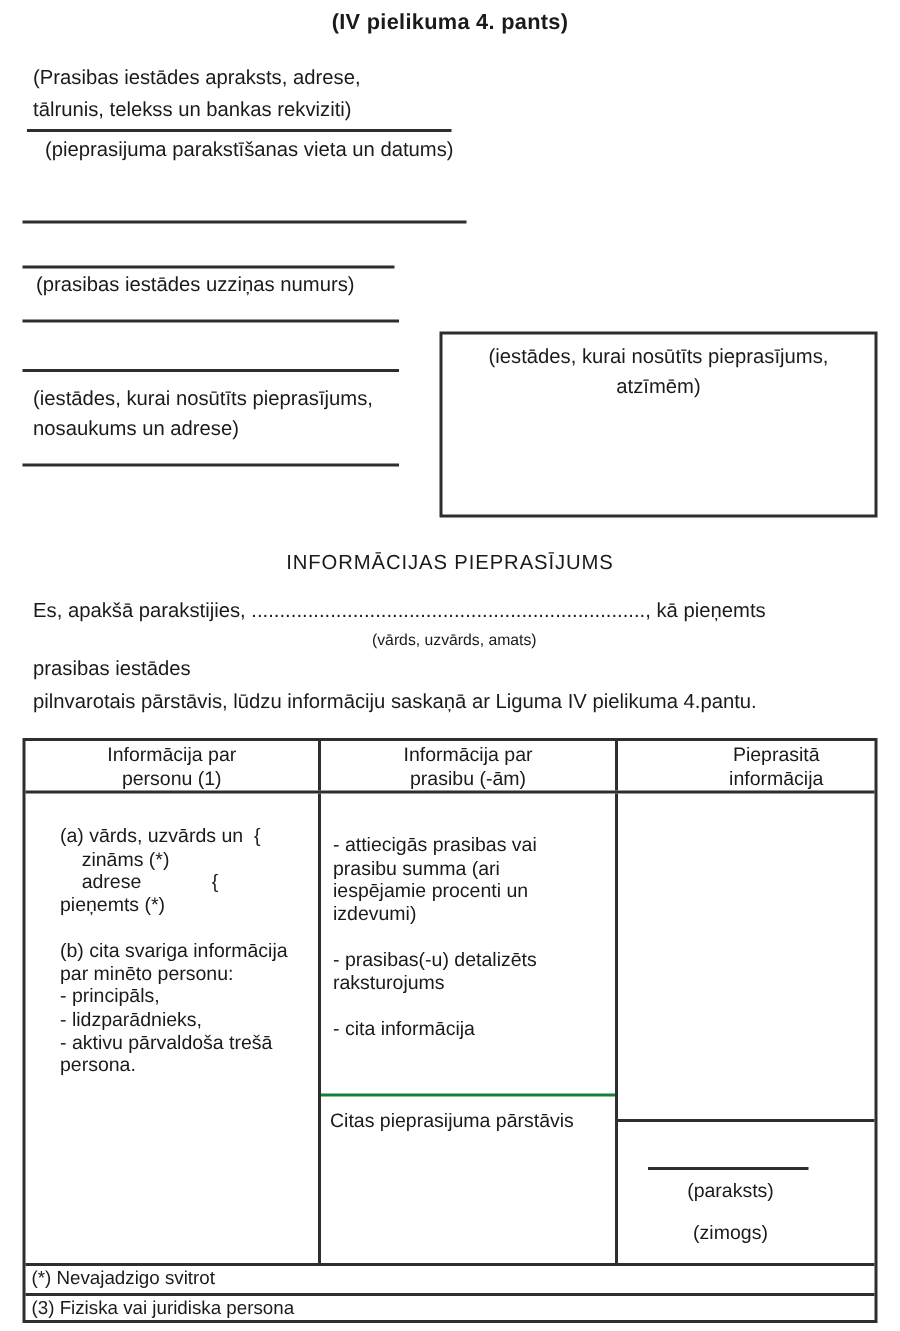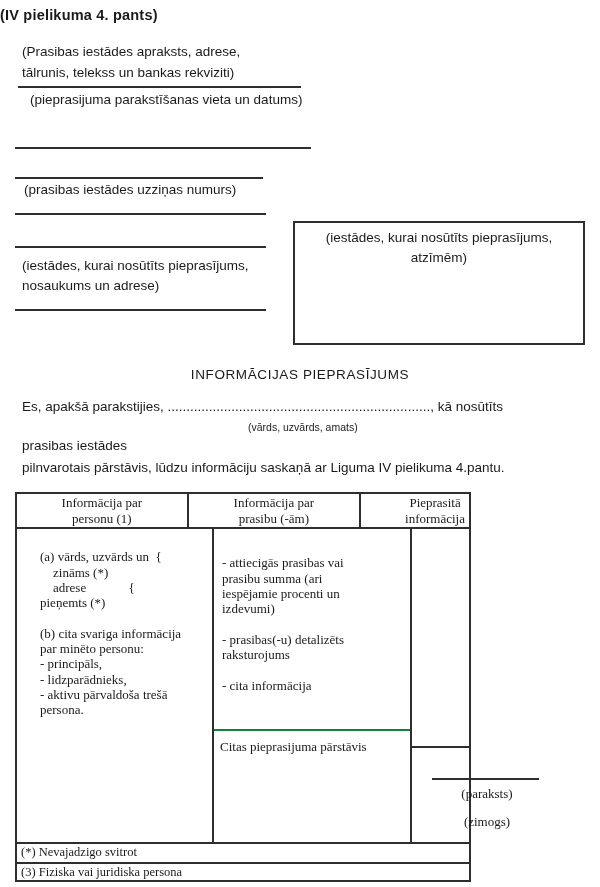--- a/index.html
+++ b/index.html
@@ -4,21 +4,21 @@
 <style>
   * { margin:0; padding:0; box-sizing:border-box; }
   html,body { background:#ffffff; }
   .page {
     position:relative; width:600px; height:887px; background:#ffffff;
     font-family:"Liberation Sans", sans-serif; color:#1a1a1a; overflow:hidden;
   }
   .ml { white-space:pre-wrap; }
   .cap { font-size:13.5px; }
 
-  .title { position:absolute; top:7px; left:0; width:100%; 
+  .title { position:absolute; top:7px; left:0; width:100%; text-align:center;
            font-weight:700; font-size:14.5px; letter-spacing:.2px; }
 
   .sender-cap { position:absolute; top:41px; left:22px; line-height:1.58; }
 
   .fill-line { position:absolute; height:0; border-top:2px solid #2e2e2e; }
   .fl1 { top:86px;  left:18px; width:283px; }
   .placedate-cap { position:absolute; top:92px; left:30px; }
   .fl2 { top:147px; left:15px; width:296px; }
   .fl3 { top:177px; left:15px; width:248px; }
   .refnum-cap { position:absolute; top:182px; left:24px; }
@@ -32,22 +32,22 @@
                padding-top:5px; line-height:1.5; }
 
   .heading { position:absolute; top:367px; left:0; width:100%; text-align:center;
              font-size:13.5px; letter-spacing:.6px; }
 
   .intro-line1 { position:absolute; top:399px; left:22px; font-size:13.5px; white-space:nowrap; }
   .under-dots  { position:absolute; top:421px; left:248px; font-size:10.5px; }
   .intro-line2 { position:absolute; top:438px; left:22px; font-size:13.5px; }
   .intro-line3 { position:absolute; top:460px; left:22px; font-size:13.5px; }
 
-  .main-table { position:absolute; top:492px; left:15px; width:456px;
-                border:2px solid #2e2e2e; font-size:13px;font-family:Liberation Serif, serif; }
+  .main-table { position:absolute; top:492px; left:15px; width:570px;
+                border:2px solid #2e2e2e; font-size:13px; }
   .t-header { display:flex; border-bottom:2px solid #2e2e2e; min-height:32px; }
   .th { padding:1px 4px; text-align:center; line-height:1.2; }
   .th.c1 { width:197px; border-right:2px solid #2e2e2e; }
   .th.c2 { width:198px; border-right:2px solid #2e2e2e; }
   .th.c3 { flex:1;margin-left:40px; }
 
   .t-body { display:flex; height:315px; border-bottom:2px solid #2e2e2e; }
   .bc1 { width:197px; border-right:2px solid #2e2e2e; padding:20px 6px 0 23px; line-height:1.18; }
   .bc2 { width:198px; border-right:2px solid #2e2e2e; display:flex; flex-direction:column; }
   .bc2-top { height:202px; border-bottom:2px solid #15803d; padding:26px 4px 0 8px; line-height:1.18; }
@@ -83,21 +83,21 @@
   <div class="fill-line fl5"></div>
   <div class="cap ml recipient-cap">(iestādes, kurai nosūtīts pieprasījums,
 nosaukums un adrese)</div>
   <div class="fill-line fl6"></div>
 
   <div class="stamp-box ml">(iestādes, kurai nosūtīts pieprasījums,
 atzīmēm)</div>
 
   <div class="heading">INFORMĀCIJAS PIEPRASĪJUMS</div>
 
-  <div class="intro-line1"><span>Es, apakšā parakstijies, </span><span>......................................................................</span><span>, kā nosūtīts</span></div>
+  <div class="intro-line1"><span>Es, apakšā parakstijies, </span><span>......................................................................</span><span>, kā pieņemts</span></div>
   <div class="under-dots">(vārds, uzvārds, amats)</div>
   <div class="intro-line2">prasibas iestādes</div>
   <div class="intro-line3">pilnvarotais pārstāvis, lūdzu informāciju saskaņā ar Liguma IV pielikuma 4.pantu.</div>
 
   <div class="main-table">
     <div class="t-header">
       <div class="th c1 ml">Informācija par
 personu (1)</div>
       <div class="th c2 ml">Informācija par
 prasibu (-ām)</div>

